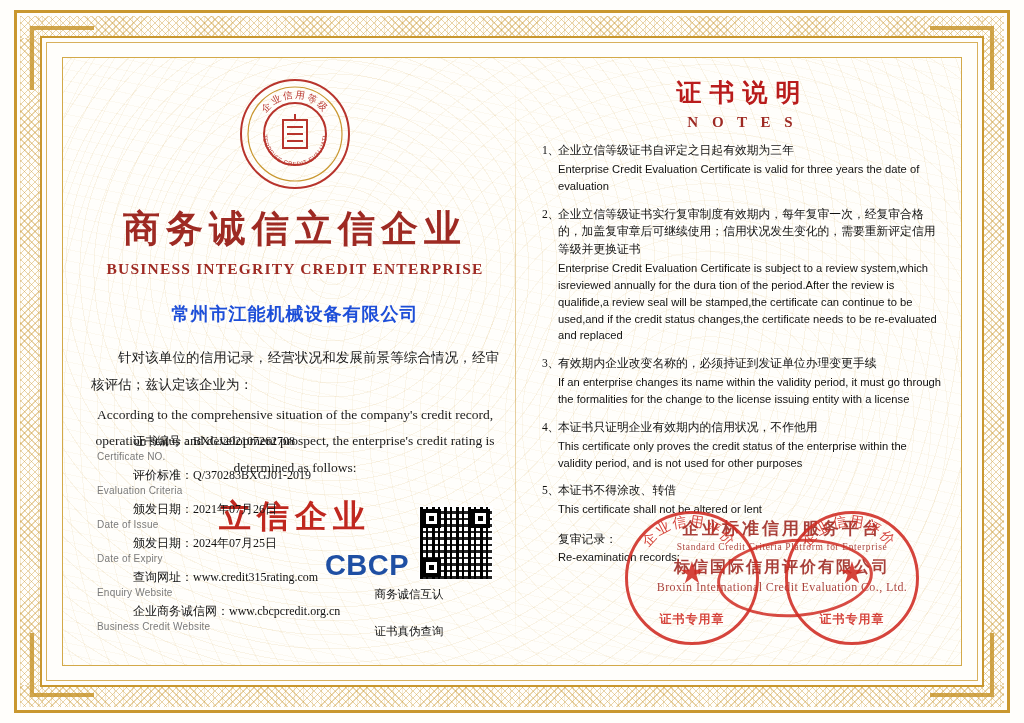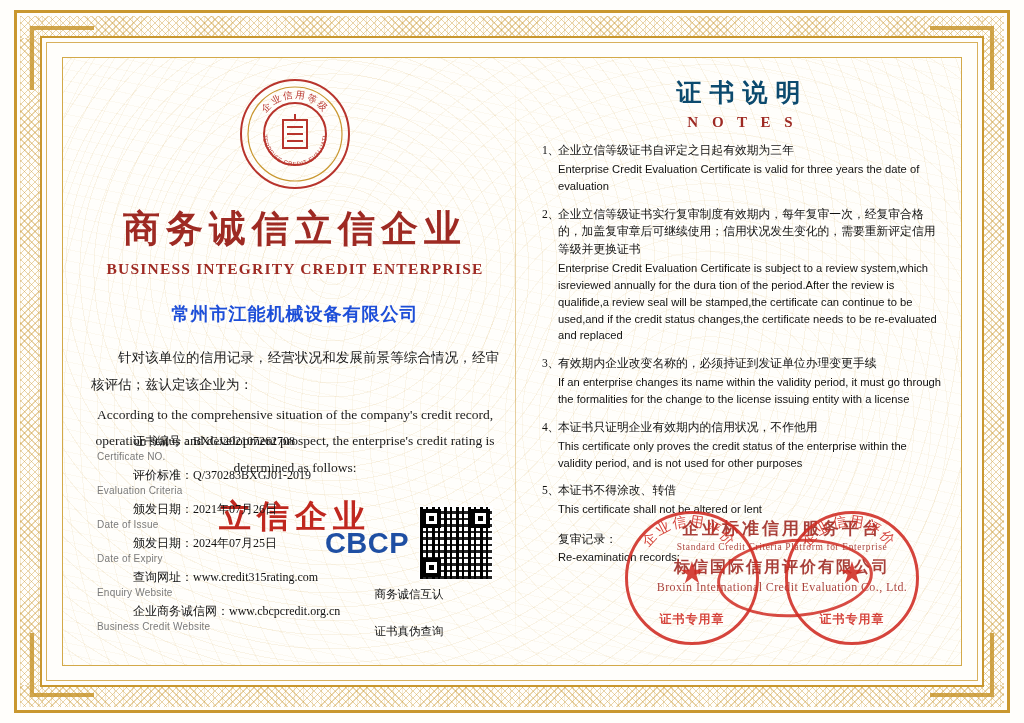--- a/index.html
+++ b/index.html
@@ -214,21 +214,21 @@
     position: absolute;
     right: 8px;
     bottom: 26px;
     width: 196px;
     display: flex;
     flex-direction: column;
     align-items: center;
   }
   .brandrow {
     display: flex;
-    align-items: center;
+    align-items: flex-end;
     gap: 10px;
   }
   .cbcp {
     font-family: "Liberation Sans", sans-serif;
     font-weight: 700;
     font-size: 29px;
     letter-spacing: .5px;
     color: #1f4fa3;
     line-height: 1;
   }
@@ -267,21 +267,21 @@
     flex-direction: column;
   }
 
   
   .notes-title-cn {
     text-align: center;
     font-family: "Liberation Serif", serif;
     font-size: 25px;
     font-weight: 700;
     letter-spacing: 8px;
-    color: #0c4a6e;
+    color: #b91c1c;
   }
   .notes-title-en {
     text-align: center;
     font-family: "Liberation Serif", serif;
     font-size: 15px;
     letter-spacing: 5px;
     color: #9e2a23;
     margin-top: 5px;
     font-weight: 700;
   }

